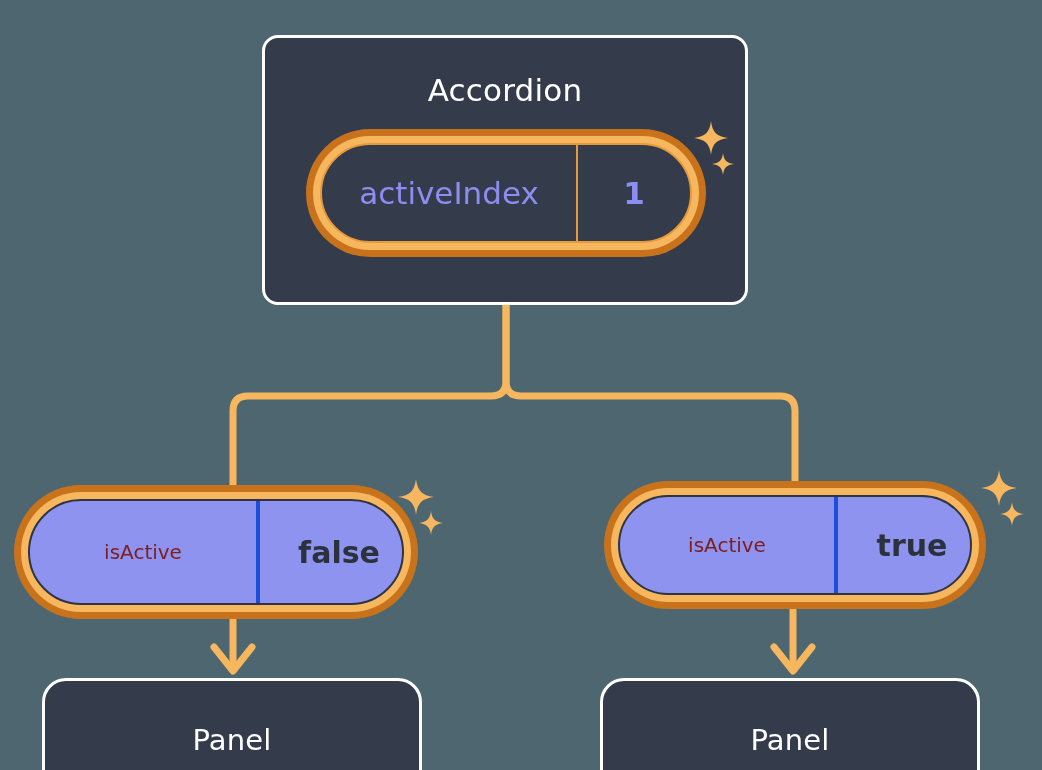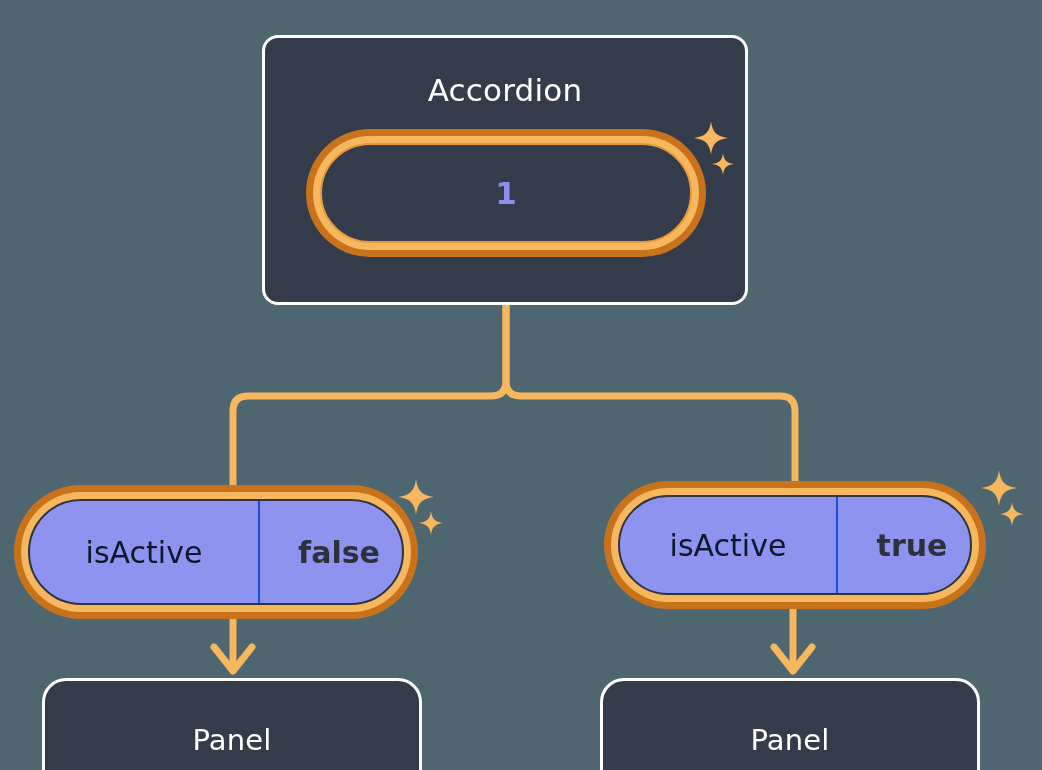--- a/index.html
+++ b/index.html
@@ -129,23 +129,23 @@
     font-size: 31px;
     font-weight: 700;
   }
 
   
   .pill-purple .pill-inner {
     background: #8d93ef;
     border: 2px solid #2e3440;
   }
   .pill-purple .pill-key {
-    border-right: 2px solid #1d4ed8;
-    color: #0f172a;
-    font-size: 30px;
+    border-right: 4px solid #1d4ed8;
+    color: #7f1d1d;
+    font-size: 20px;
     font-weight: 400;
   }
   .pill-purple .pill-val {
     color: #2b313d;
     font-size: 30px;
     font-weight: 700;
     padding-left: 16px;
   }
 
   #pill-is-active-left {
@@ -199,20 +199,21 @@
     <path d="M 774 614 L 793 638 L 812 614" fill="none" stroke="#f7b75e" stroke-width="7" stroke-linecap="round" stroke-linejoin="round"></path>
   </svg>
 
   <div class="node-box" id="accordion-box">
     <div class="node-title">Accordion</div>
   </div>
 
   <div class="pill-outer" id="pill-active-index">
     <div class="pill-mid">
       <div class="pill-inner">
+        <div class="pill-key">activeIndex</div>
         <div class="pill-val">1</div>
       </div>
     </div>
   </div>
 
   <svg class="sparkle" style="left:694px; top:88px;" width="34" height="34" viewBox="0 0 100 100">
     <path d="M50 0 C54 33 67 46 100 50 C67 54 54 67 50 100 C46 67 33 54 0 50 C33 46 46 33 50 0 Z" fill="#f7b75e"></path>
   </svg>
   <svg class="sparkle" style="left:712px; top:120px;" width="22" height="22" viewBox="0 0 100 100">
     <path d="M50 0 C54 33 67 46 100 50 C67 54 54 67 50 100 C46 67 33 54 0 50 C33 46 46 33 50 0 Z" fill="#f7b75e"></path>

